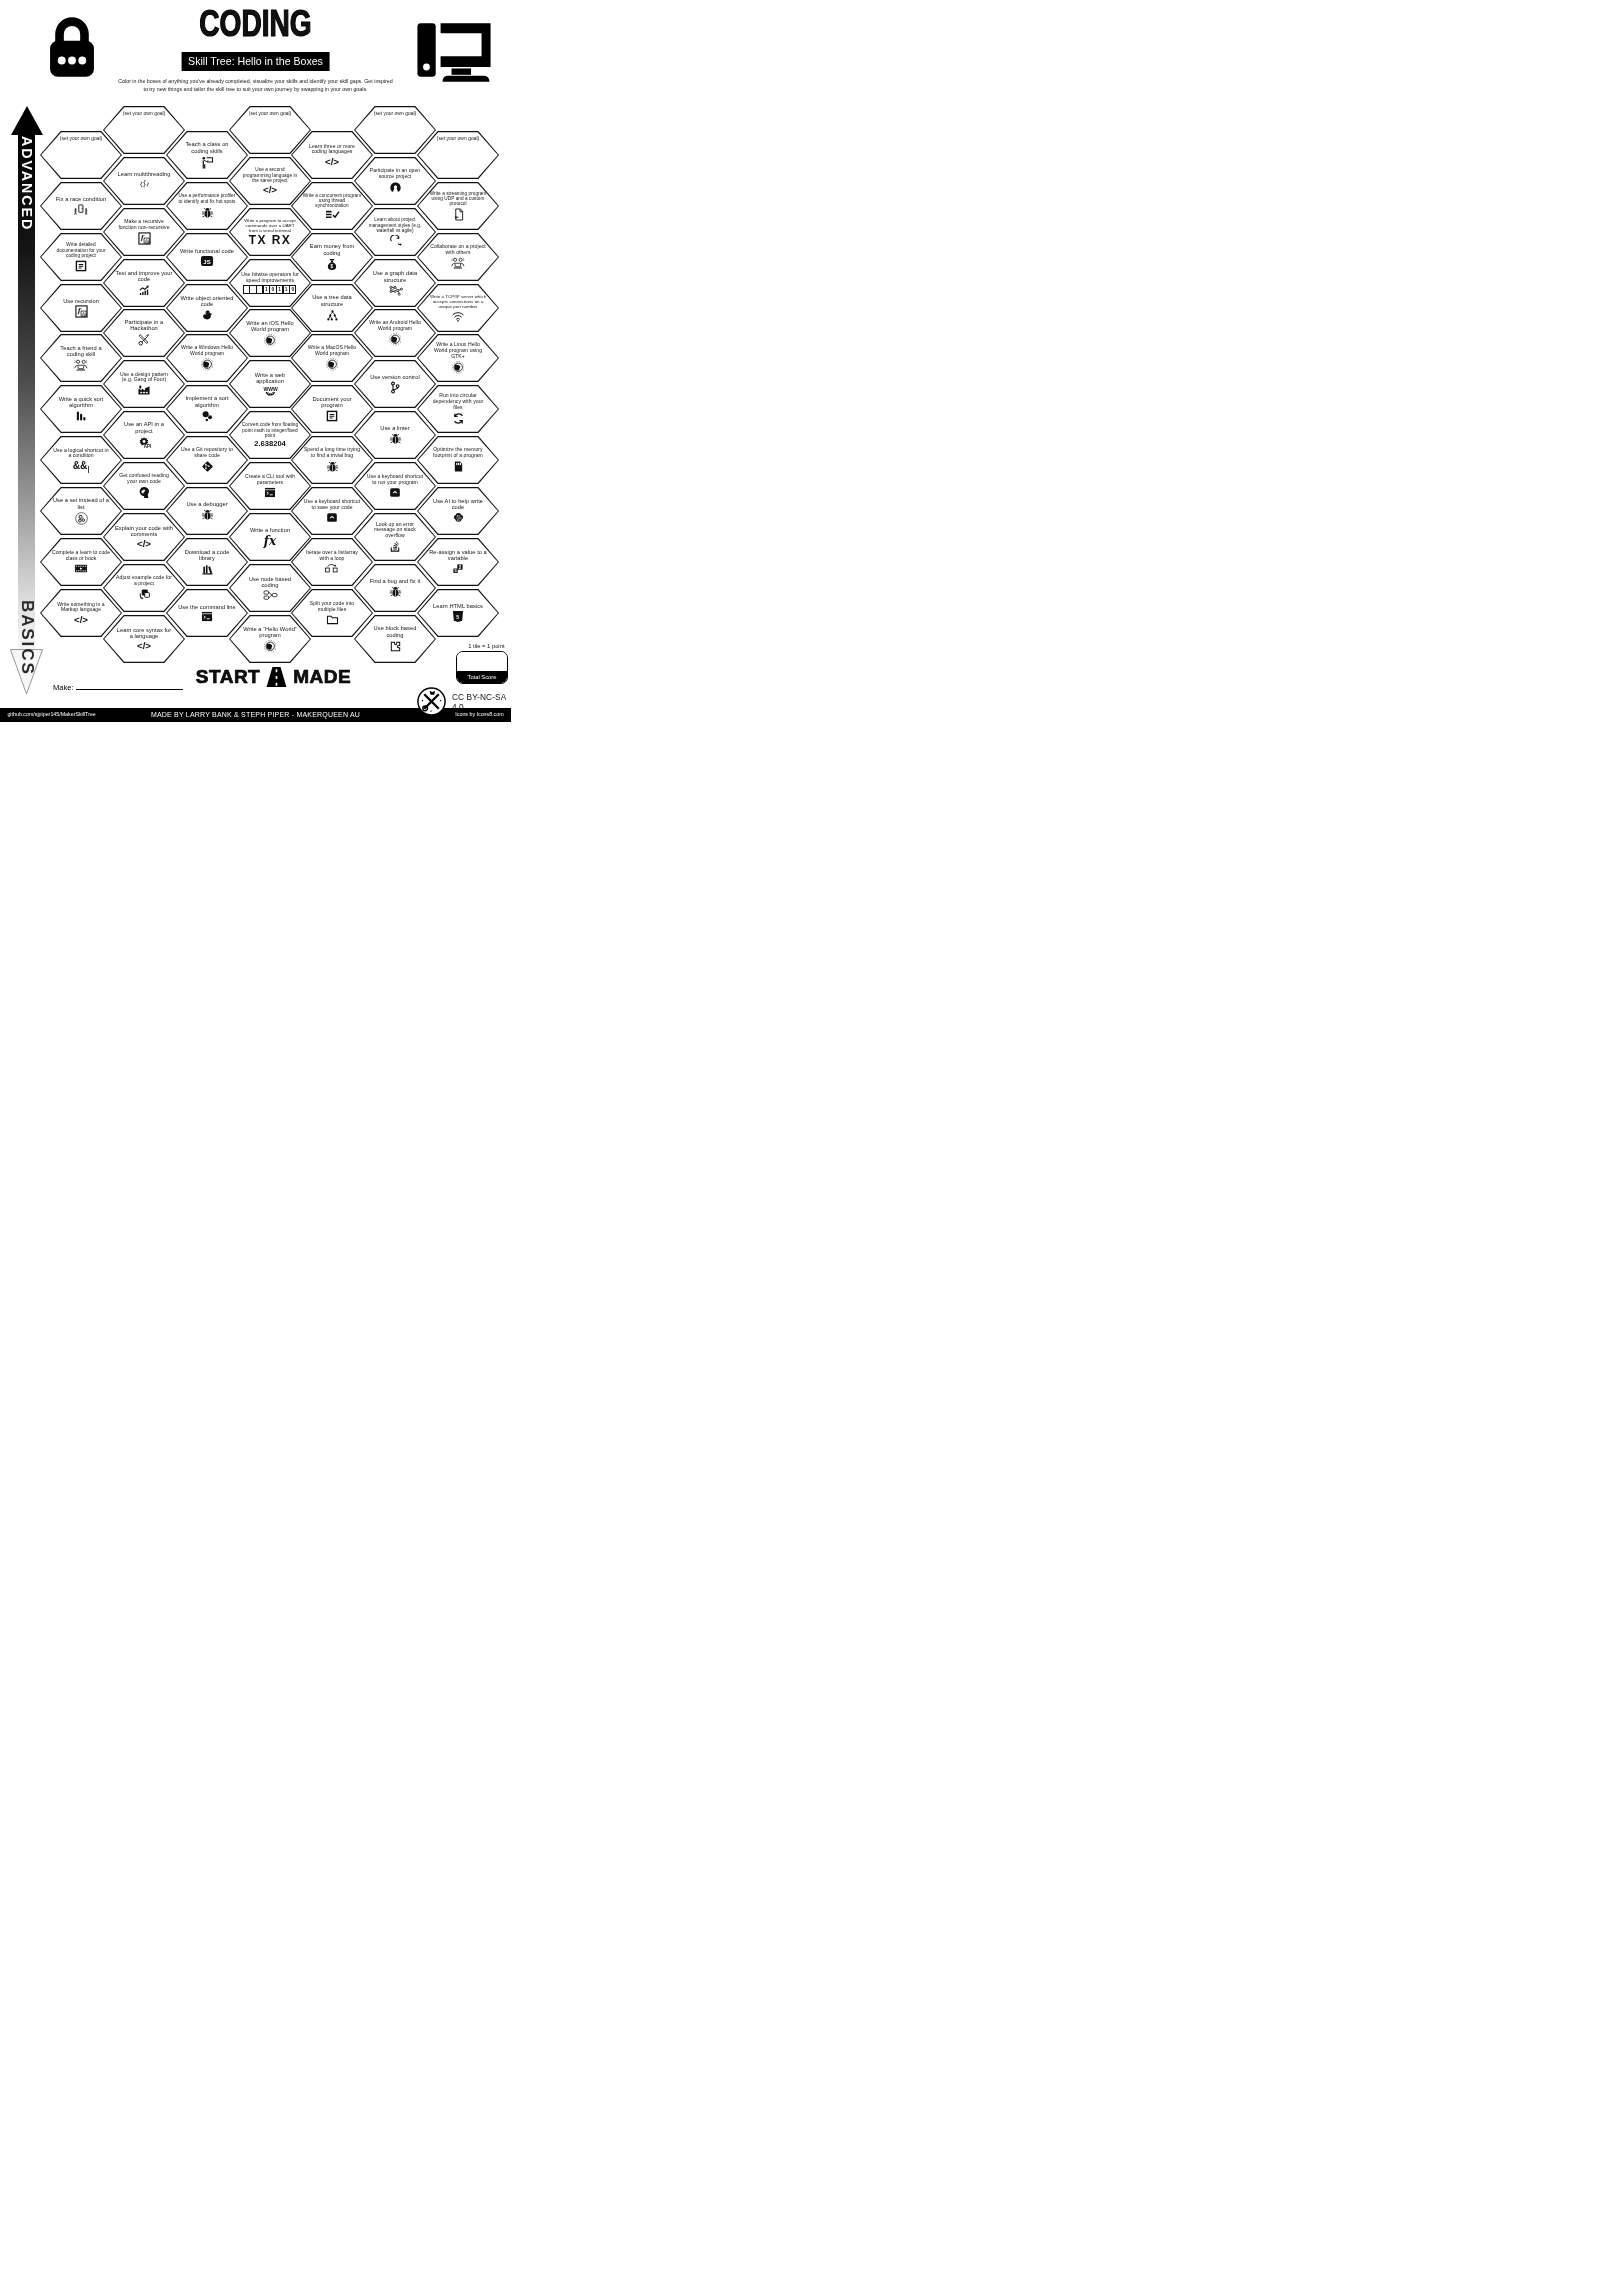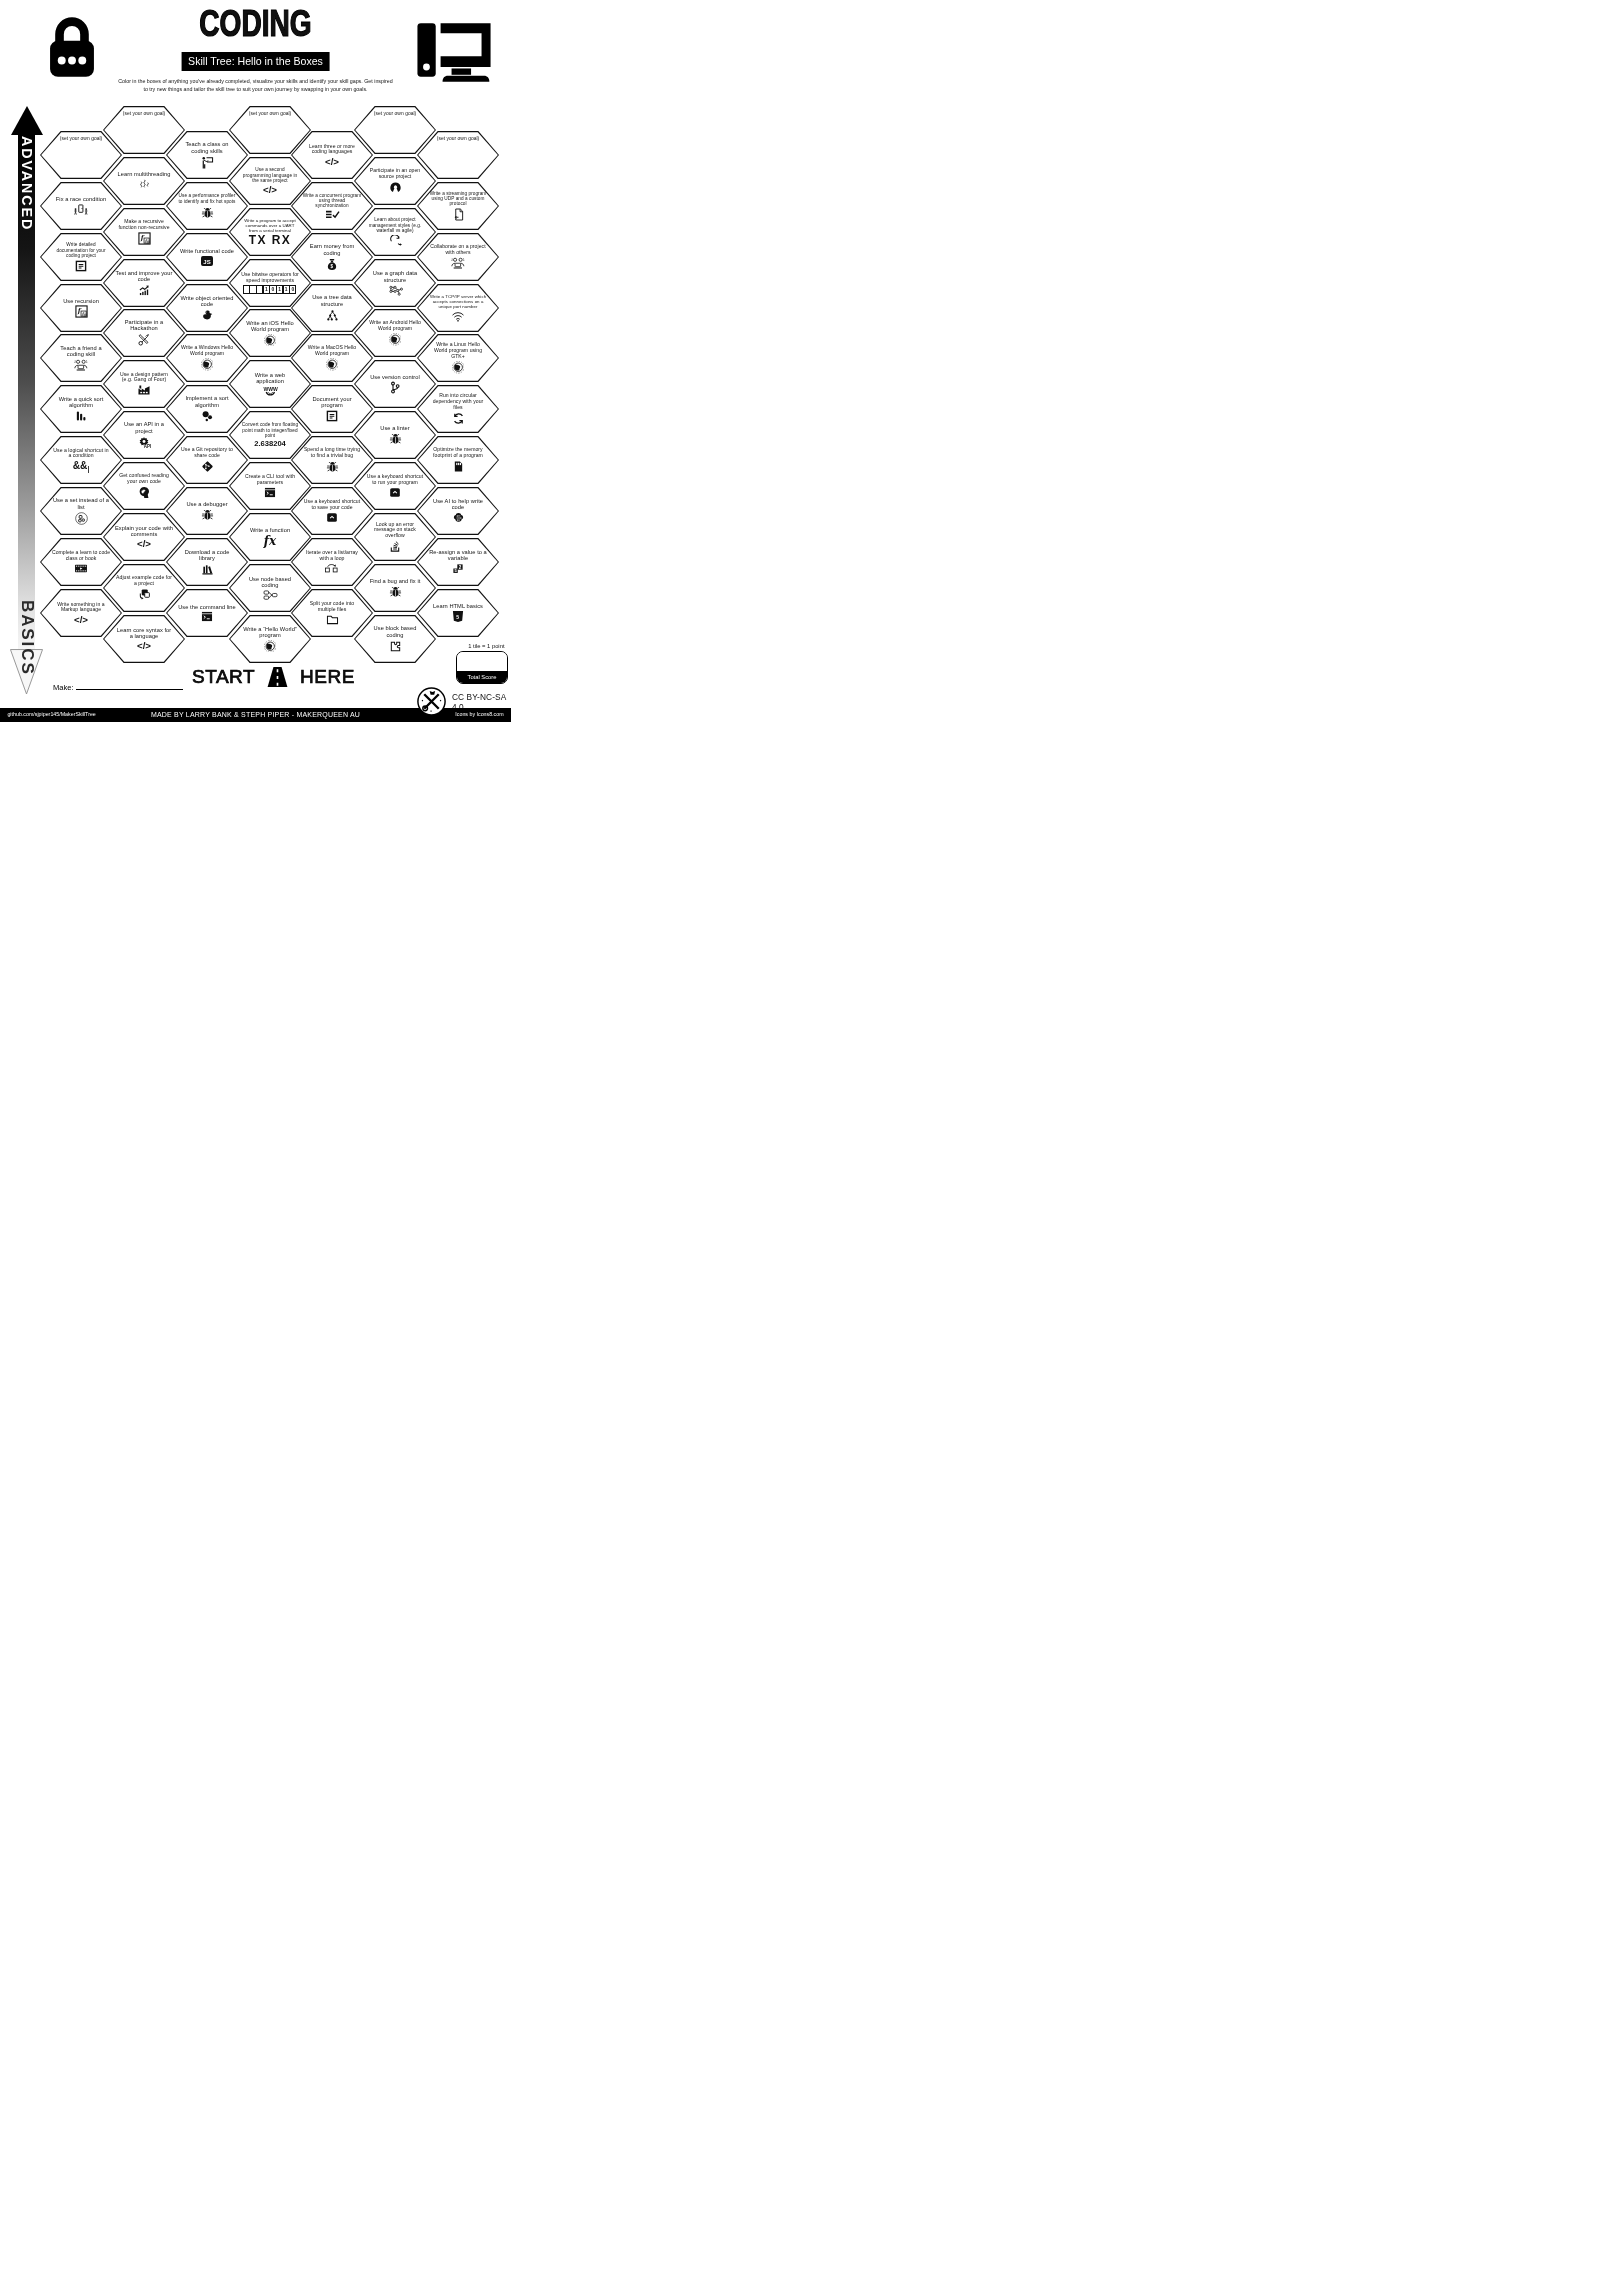--- a/index.html
+++ b/index.html
@@ -45,21 +45,21 @@
     padding:2.8px 1.9px 1.4px;border-radius:1.9px;line-height:1}
   .fxg{font-family:"DejaVu Serif",serif;font-style:italic;font-weight:bold;font-size:12px;line-height:1}
   .tglyph{line-height:1;color:#111;font-weight:bold}
   .bits{display:flex}
   .bits i{width:5.3px;height:6.5px;border:0.7px solid #111;margin-left:-0.7px;
     font-style:normal;font-weight:bold;font-size:4.9px;color:#111;
     display:flex;align-items:center;justify-content:center}
 
   
   .start{position:absolute;top:665px;left:36px;right:0;display:flex;
-    align-items:center;justify-content:center;gap:9px;font-weight:normal;
+    align-items:center;justify-content:center;gap:3px;font-weight:bold;
     font-size:19px;-webkit-text-stroke:0.7px #000;letter-spacing:0.5px}
   .name-row{position:absolute;left:53px;top:683px;font-size:7.6px;color:#000}
   .name-line{display:inline-block;width:107px;border-bottom:1.2px solid #000;height:6px;margin-left:2.8px}
   .tilenote{position:absolute;right:6.5px;top:643px;font-size:5.8px}
   .score{position:absolute;left:456px;top:651px;width:52px;height:33px;
     border:1.4px solid #000;border-radius:7px;box-sizing:border-box;background:#fff;overflow:hidden}
   .score .fill{position:absolute;left:0;right:0;top:0;bottom:12px;background:#fff}
   .score .bar{position:absolute;left:0;right:0;bottom:0;height:12px;background:#000;color:#fff;
     display:flex;align-items:center;justify-content:center;font-size:5.8px}
   .mlogo{position:absolute;left:417px;top:687px;z-index:5}
@@ -987,21 +987,21 @@
       </div>
     </div>
   </div>
 
 <div class="start">
   <span>START</span>
   <svg width="27" height="24" viewBox="0 0 30 26">
       <path d="M10.5 2h9l6.5 22H4z" fill="#000"></path>
       <path d="M15 4.5v4m0 3.5v4m0 3.5v4" stroke="#fff" stroke-width="1.8" stroke-dasharray="3.2 3.4"></path>
     </svg>
-  <span>HERE</span>
+  <span>MADE</span>
 </div>
 
 <div class="name-row">
   <span>Make:</span><span class="name-line"></span>
 </div>
 <div class="tilenote">1 tile = 1 point</div>
 <div class="score">
   <div class="fill"></div>
   <div class="bar">Total Score</div>
 </div>

